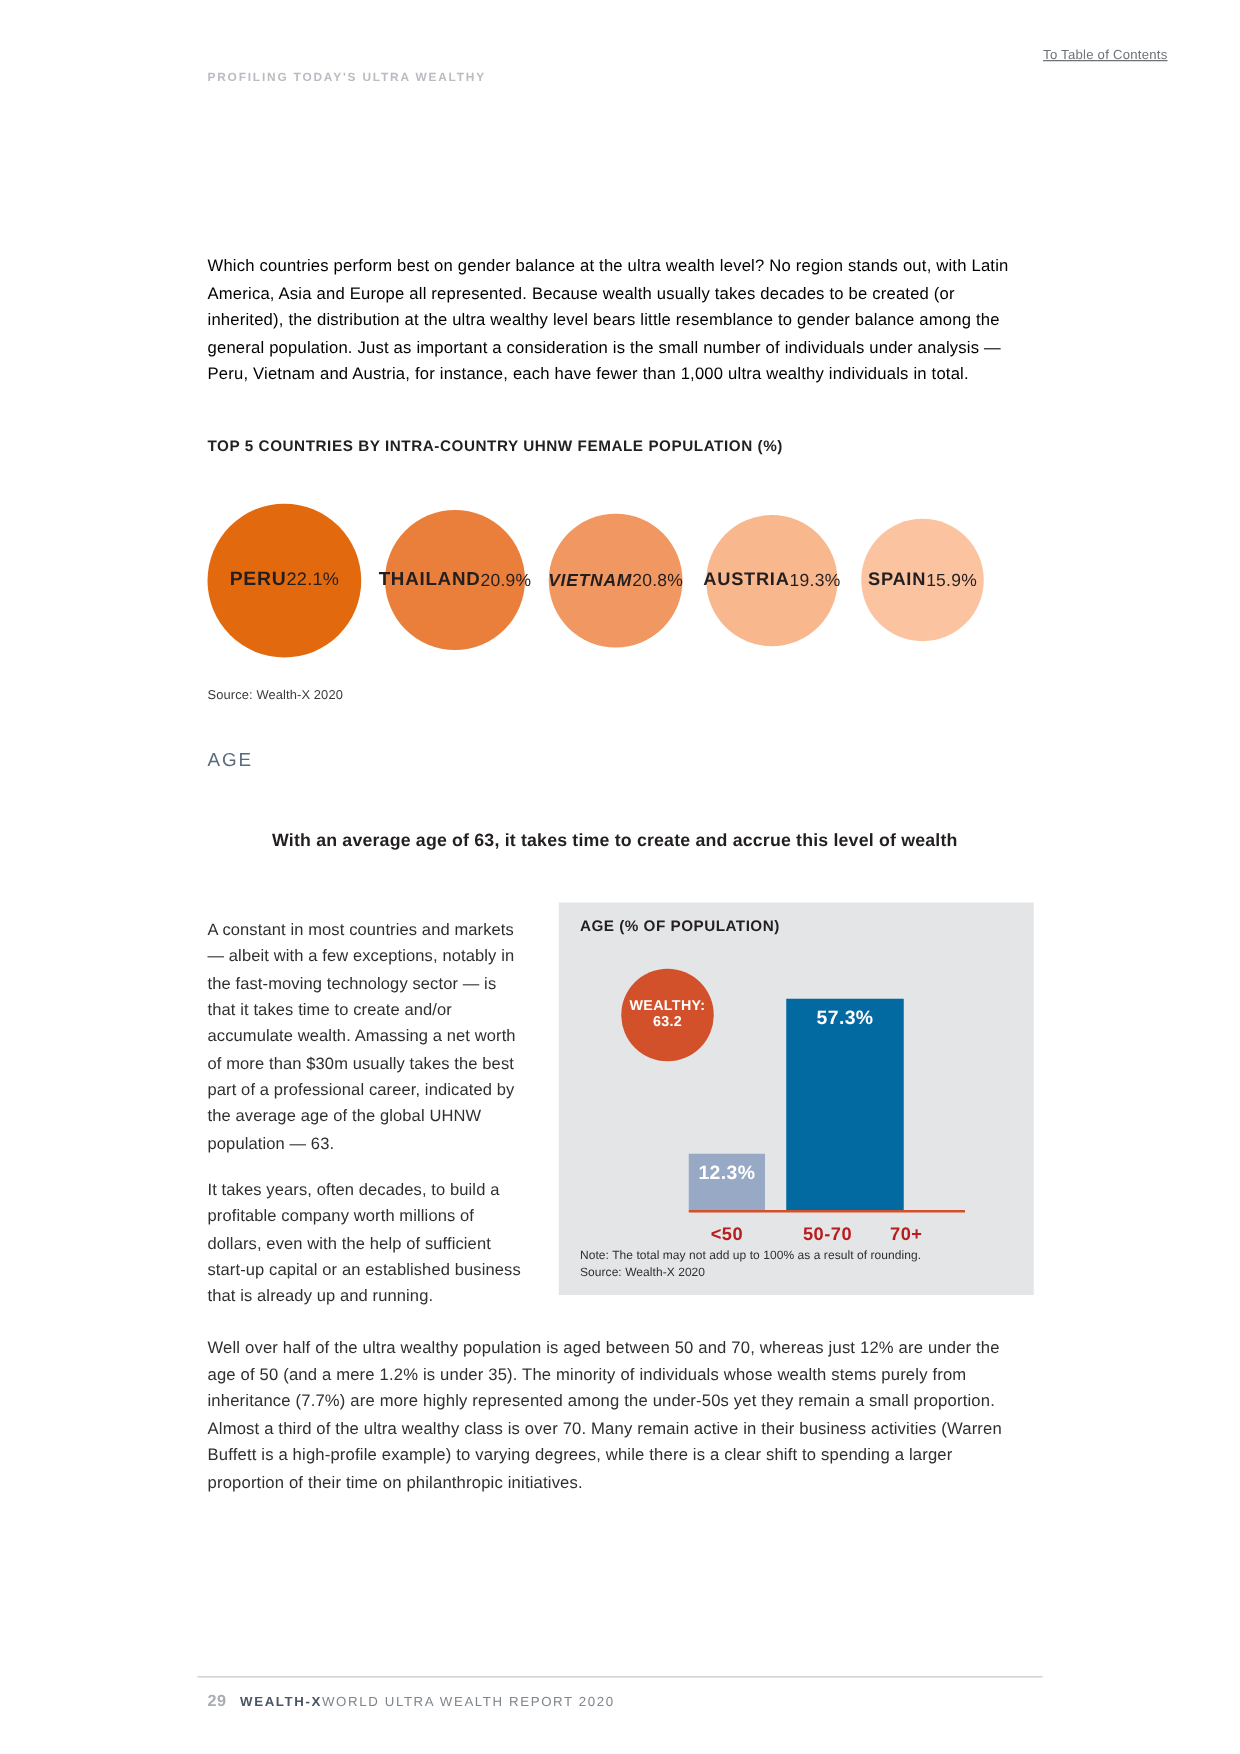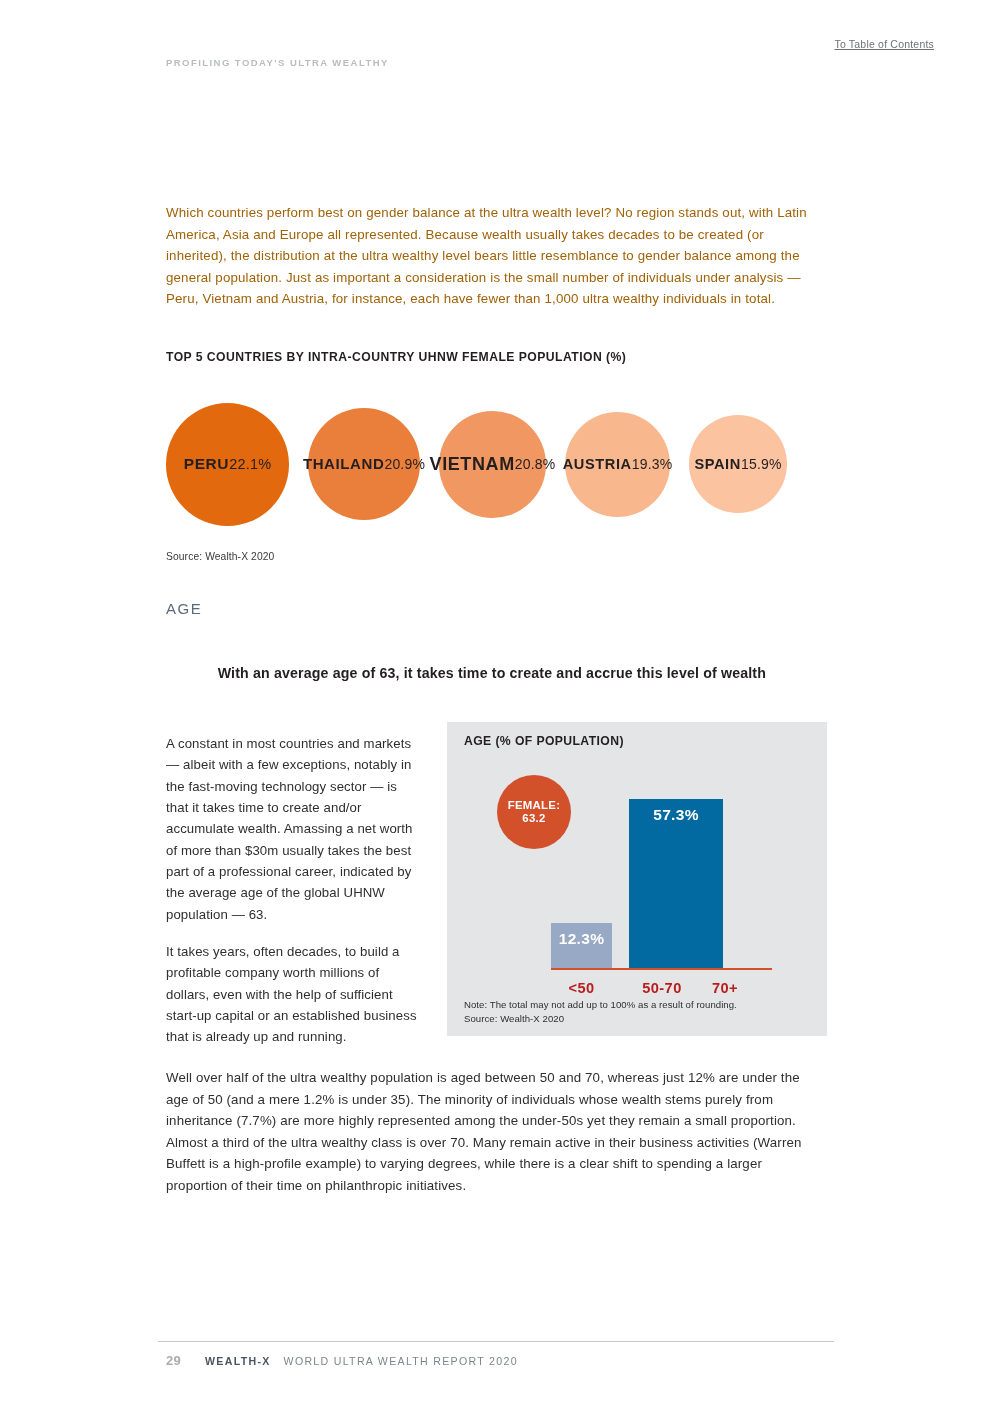--- a/index.html
+++ b/index.html
@@ -42,21 +42,21 @@
 
   
   .intro {
     position: absolute;
     top: 189px;
     left: 166px;
     width: 652px;
     font-size: 13.3px;
     line-height: 21.4px;
     letter-spacing: 0.16px;
-    color: #a16207;
+    color: #000000;
   }
 
   .fig-title {
     position: absolute;
     top: 350px;
     left: 166px;
     font-size: 12.2px;
     font-weight: bold;
     letter-spacing: 0.45px;
     color: #231f20;
@@ -245,21 +245,20 @@
     height: 1px;
     background: #c6c8cb;
   }
   #footer {
     position: absolute;
     left: 166px;
     top: 1353px;
     display: flex;
     align-items: baseline;
     white-space: nowrap;
-    gap: 13px;
   }
   #page-num {
     font-size: 13px;
     font-weight: bold;
     color: #a9adb3;
     letter-spacing: 0.3px;
     margin-right: 11px;
   }
   #footer-brand {
     font-size: 10.6px;
@@ -289,21 +288,21 @@
   <div id="bubble-row">
       <div class="bubble" style="width: 123px; height: 123px; left: 0px; top: 4.5px; background: rgb(226, 105, 14);">
         <div class="b-name" style="font-size: 15.5px;">PERU</div>
         <div class="b-val" style="font-size: 14.5px;">22.1%</div>
       </div>
       <div class="bubble" style="width: 112px; height: 112px; left: 142px; top: 10px; background: rgb(234, 127, 60);">
         <div class="b-name" style="font-size: 15px;">THAILAND</div>
         <div class="b-val" style="font-size: 14px;">20.9%</div>
       </div>
       <div class="bubble" style="width: 107px; height: 107px; left: 273px; top: 12.5px; background: rgb(241, 151, 97);">
-        <div class="b-name" style="font-size: 18px;">VIETNAM</div>
+        <div class="b-name" style="font-size: 14px; font-style: italic;">VIETNAM</div>
         <div class="b-val" style="font-size: 14px;">20.8%</div>
       </div>
       <div class="bubble" style="width: 105px; height: 105px; left: 399px; top: 13.5px; background: rgb(248, 183, 141);">
         <div class="b-name" style="font-size: 14.6px;">AUSTRIA</div>
         <div class="b-val" style="font-size: 14px;">19.3%</div>
       </div>
       <div class="bubble" style="width: 98px; height: 98px; left: 523px; top: 17px; background: rgb(251, 195, 160);">
         <div class="b-name" style="font-size: 14.6px;">SPAIN</div>
         <div class="b-val" style="font-size: 14px;">15.9%</div>
       </div>
@@ -316,21 +315,21 @@
   <h2 class="sub-head">With an average age of 63, it takes time to create and accrue this level of wealth</h2>
 
   <p class="col-text" id="col-p1">A constant in most countries and markets — albeit with a few exceptions, notably in the fast-moving technology sector — is that it takes time to create and/or accumulate wealth. Amassing a net worth of more than $30m usually takes the best part of a professional career, indicated by the average age of the global UHNW population — 63.</p>
 
   <p class="col-text" id="col-p2">It takes years, often decades, to build a profitable company worth millions of dollars, even with the help of sufficient start-up capital or an established business that is already up and running.</p>
 
   <div id="chart-panel">
     <div id="chart-title">AGE (% OF POPULATION)</div>
 
     <div id="avg-bubble">
-      <span>FEMALE:</span>
+      <span>WEALTHY:</span>
       <span>63.2</span>
     </div>
 
     <div class="bar" id="bar-0">
       <span class="bar-val">12.3%</span>
     </div>
     <div class="bar" id="bar-1">
       <span class="bar-val">57.3%</span>
     </div>
 

